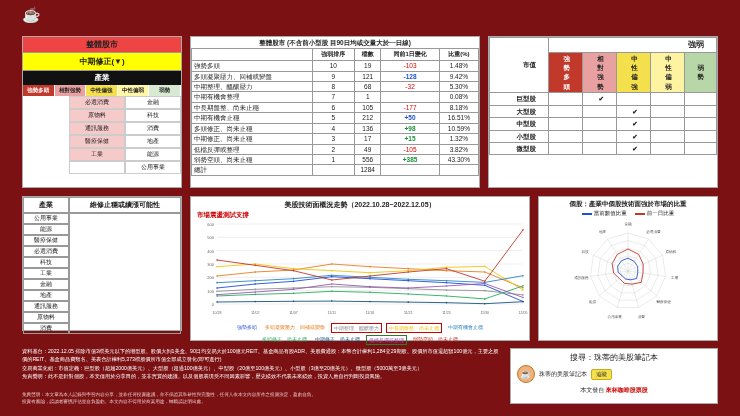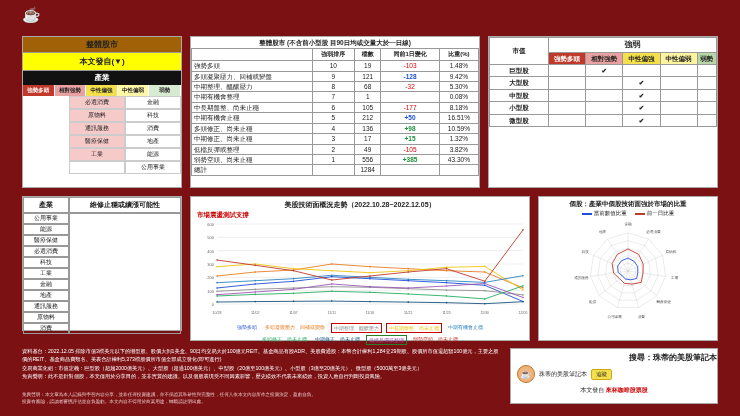--- a/index.html
+++ b/index.html
@@ -23,21 +23,21 @@
   .header .coffee { font-size:15px; }
   .header .title { font-size:15px; font-weight:bold; letter-spacing:.5px; }
 
   
   .panel { position:absolute; background:#fff; border:1px solid #aaa; }
   table { border-collapse:collapse; width:100%; }
   td, th { border:1px solid #999; font-size:6.5px; text-align:center; padding:0; line-height:1.45; }
 
   
   #panelA { left:22px; top:36px; width:160px; height:152px; background:#fff; }
-  #panelA .hdr { background:#a16207; font-size:8px; font-weight:bold; text-align:center; padding:2px 0; border-bottom:1px solid #999;}
+  #panelA .hdr { background:#ef4444; font-size:8px; font-weight:bold; text-align:center; padding:2px 0; border-bottom:1px solid #999;}
   .rowY { background:#ffff00; font-size:8px; font-weight:bold; text-align:center; padding:3px 0; border-bottom:1px solid #999;}
   .rowD { background:#111; color:#fff; font-size:7.5px; font-weight:bold; text-align:center; padding:2px 0;}
   .scale { display:flex; width:100%; }
   .scale div { flex:1; font-size:5.5px; text-align:center; padding:2px 0; border-right:1px solid #fff; font-weight:bold; }
   .s1{background:#c0392b;color:#fff;} .s2{background:#e8a0a0;} .s3{background:#f4e04d;}
   .s4{background:#fff6a8;} .s5{background:#d9ead3;}
   .gridwrap { display:flex; }
   .gridleft { width:46px; }
   .gridright { flex:1; }
   .gr-row { display:flex; }
@@ -57,21 +57,21 @@
   
   #panelC { left:190px; top:36px; width:290px; height:152px; }
   #panelC .ctitle { font-size:6.5px; font-weight:bold; text-align:center; padding:2px 2px 1px; line-height:1.3;}
   #panelC th { background:#fff; font-size:6px; font-weight:bold; padding:1px 0;}
   .neg { color:#d00; }
   .hl-blue { color:#1a4fd6; font-weight:bold; }
   .hl-green{ color:#1b8f3a; font-weight:bold; }
 
   
   #panelD { left:488px; top:36px; width:230px; height:152px; }
-  #panelD table td { font-size:6.5px; padding:1px 0; }
+  #panelD table td { font-size:6.5px; padding:1px 12px;text-align:right; }
   .dh-red { background:#c0392b; color:#fff; font-weight:bold; }
   .dh-pink{ background:#e8a0a0; font-weight:bold; }
   .dh-yel { background:#f4e04d; font-weight:bold; }
   .dh-lyel{ background:#fdf3a0; font-weight:bold; }
   .dh-grn { background:#b7d7a8; font-weight:bold; }
   .chk { font-size:8px; font-weight:bold; }
 
   
   #panelE { left:190px; top:196px; width:340px; height:145px; }
   #panelE .etitle { font-size:7px; font-weight:bold; text-align:center; padding:3px 0 1px; }
@@ -93,40 +93,40 @@
     font-size:5.2px; color:#fff; line-height:1.5;
   }
   .foot .l1 { margin-bottom:1px; }
   .disc {
     position:absolute; left:22px; top:392px; width:480px;
     font-size:4.6px; color:#e9c9c9; line-height:1.45;
   }
 
   
   #searchbox { left:510px; top:348px; width:208px; height:56px; background:#fff; border:1px solid #aaa; }
-  .sb-title { font-size:8px; font-weight:bold; text-align:right; padding:3px 0 2px; }
+  .sb-title { font-size:8px; font-weight:normal; text-align:center; padding:3px 0 2px; }
   .sb-row { display:flex; align-items:center; gap:4px; padding:0 6px; }
   .avatar { width:18px; height:18px; border-radius:50%; background:#f0b27a; border:1px solid #b9762a; font-size:9px; text-align:center; line-height:17px;}
   .sb-name { font-size:6px; }
   .sb-btn { background:#f4e04d; border:1px solid #caa91a; font-size:5.5px; padding:1px 4px; border-radius:2px; }
   .sb-foot { font-size:6px; text-align:center; padding-top:3px; }
   .sb-foot b { color:#c00; }
 </style>
 </head>
 <body>
 
 <div class="page">
 
   <div class="header">
     <span class="coffee">☕</span>
   </div>
 
   <div class="panel" id="panelA">
     <div class="hdr">整體股市</div>
-    <div class="rowY">本文發自(▼)</div>
+    <div class="rowY">中期修正(▼)</div>
     <div class="rowD">產業</div>
     <div class="scale">
       <div class="s1">強勢多頭</div>
       <div class="s2">相對強勢</div>
       <div class="s3">中性偏強</div>
       <div class="s4">中性偏弱</div>
       <div class="s5">弱勢</div>
     </div>
     <div class="gridwrap">
       <div class="gridleft"></div>

